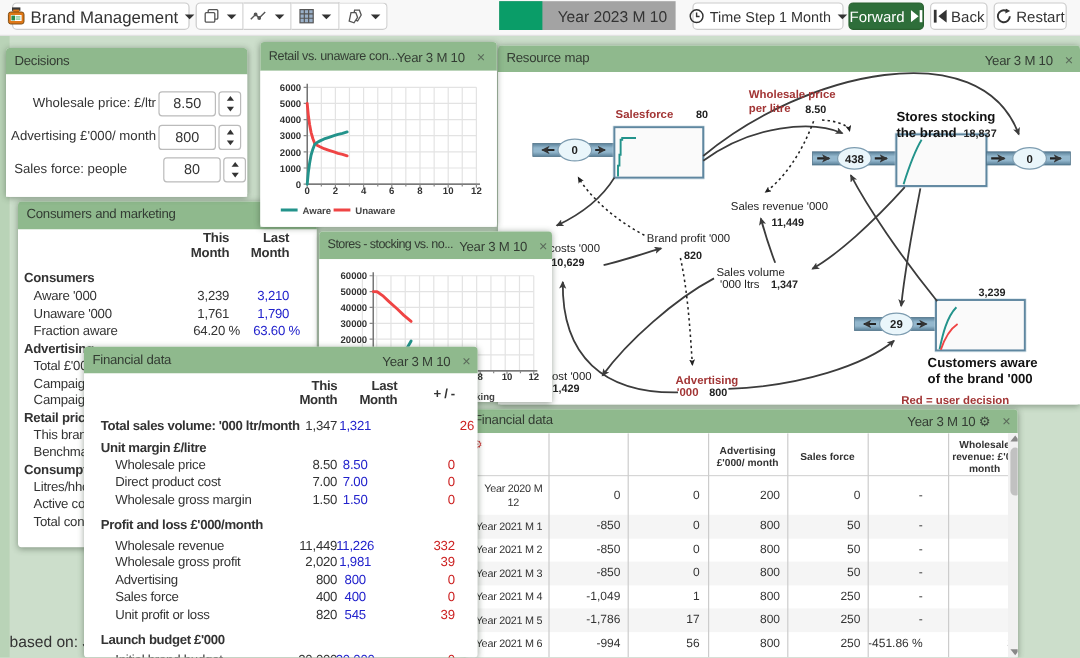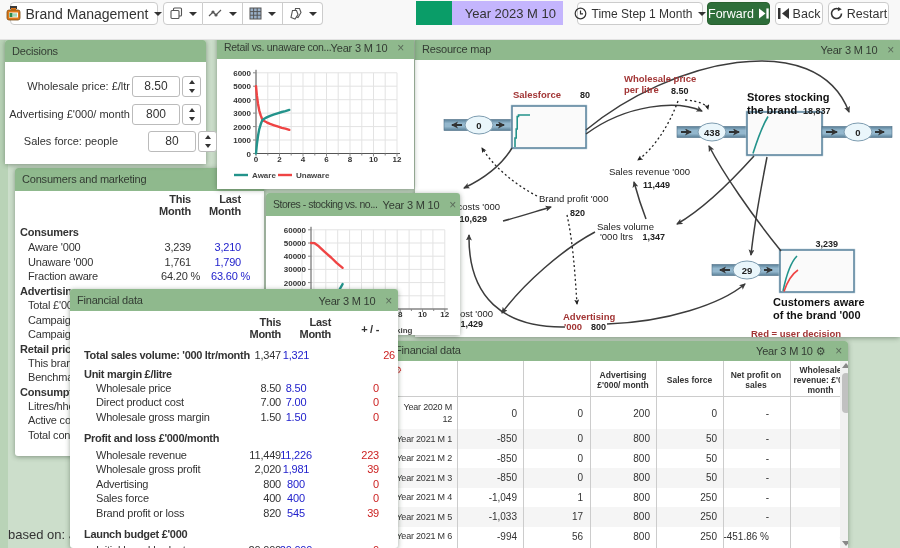--- a/index.html
+++ b/index.html
@@ -1,30 +1,30 @@
 <!DOCTYPE html>
 <html><head>
 <meta charset="utf-8">
 <style>
 * { margin:0; padding:0; box-sizing:border-box; }
 html,body { width:900px; height:548px; overflow:hidden; }
 body { font-family:"Liberation Sans", sans-serif; background:#ccdecb; position:relative; }
 #app { position:absolute; top:0; left:0; width:900px; height:548px; }
 #leftstrip { position:absolute; left:0; top:30px; width:8px; height:518px; background:#b9d3b7; }
 
-#toolbar { position:absolute; left:0; top:0; width:900px; height:40px; background:#f8f8f8; border-bottom:1px solid #e2e2e2; z-index:50; }
+#toolbar { position:absolute; left:0; top:0; width:900px; height:30px; background:#f8f8f8; border-bottom:1px solid #e2e2e2; z-index:50; }
 .tbtn { position:absolute; top:2px; height:23px; background:#fff; border:1px solid #ccc; border-radius:4px; font-size:13px; color:#333; display:flex; align-items:center; justify-content:center; white-space:nowrap; }
 #brandbtn { left:10px; width:148px; top:2px; }
 #brandbtn .txt { font-size:14px; margin-left:5px; }
 .caret { display:inline-block; width:0; height:0; border-left:4px solid transparent; border-right:4px solid transparent; border-top:4px solid #333; margin-left:6px; }
 #btngroup { position:absolute; left:163px; top:2px; height:23px; display:flex; }
 #btngroup .gb { width:40px; height:23px; background:#fff; border:1px solid #ccc; border-left:none; display:flex; align-items:center; justify-content:center; }
 #btngroup .gb:first-child { border-left:1px solid #ccc; border-radius:4px 0 0 4px; }
 #btngroup .gb:last-child { border-radius:0 4px 4px 0; }
-#progress { position:absolute; left:416px; top:1px; width:147px; height:24px; background:#c4b5fd; }
+#progress { position:absolute; left:416px; top:1px; width:147px; height:24px; background:#a3a3a3; }
 #progress .fill { position:absolute; left:0; top:0; width:36px; height:24px; background:#0a9d68; }
 #progress .ptxt { position:absolute; right:7px; top:5px; font-size:13px; color:#333; }
 #timestep { left:577px; width:126px; font-size:12px; }
 #fwd { left:707px; width:63px; background:#2e6e3a; border-color:#29602f; color:#fff; font-size:12.5px; }
 #backb { left:775px; width:48px; font-size:12.5px; }
 #restart { left:828px; width:61px; font-size:12.5px; }
 
 .panel { position:absolute; background:#fff; box-shadow:0 1px 5px rgba(40,60,40,.45); border-radius:3px; }
 .phead { position:absolute; left:0; top:0; width:100%; background:#8fb98d; color:#333c33; font-size:11px; border-radius:3px 3px 0 0; letter-spacing:-0.2px; }
 .phead .ttl { position:absolute; left:7px; top:5px; }
@@ -247,24 +247,23 @@
   <div class="phead">
         <span class="ttl">Financial data</span>
         <span class="rt">Year 3 M 10 <span style="color:#3a463a">⚙</span> <span class="x">×</span></span>
       </div>
   <div id="ftable" style="position:absolute;top:20px;left:0;width:460px;height:187px;background:#fff;overflow:hidden">
 <div style="position:absolute;left:0;top:0;width:460px;height:187px;font-size:10px;color:#333">
 <div style="position:absolute;left:0;top:0;width:452px;height:36px;background:#fff;border-bottom:1px solid #ccc"></div>
 <div style="position:absolute;left:6px;top:4px;color:#cc3333;font-size:9px">⚙</div>
 <div style="position:absolute;left:202px;top:2px;width:66px;height:34px;display:flex;align-items:center;justify-content:center;text-align:center;font-weight:bold;font-size:8.5px;line-height:10px">Advertising £'000/ month</div>
 <div style="position:absolute;left:268px;top:2px;width:67px;height:34px;display:flex;align-items:center;justify-content:center;text-align:center;font-weight:bold;font-size:8.5px;line-height:10px">Sales force</div>
-<div style="position:absolute;left:335px;top:2px;width:66px;height:34px;display:flex;align-items:center;justify-content:center;text-align:center;font-weight:bold;font-size:8.5px;line-height:10px">Net profit on sales</div>
 <div style="position:absolute;left:402px;top:2px;width:61px;height:34px;display:flex;align-items:center;justify-content:center;text-align:center;font-weight:bold;font-size:8.5px;line-height:10px">Wholesale revenue: £'00 month</div>
 <div style="position:absolute;left:0;top:36.0px;width:452px;height:32px;background:#fff"></div>
-<div style="position:absolute;left:0;top:36.0px;width:64px;height:32px;display:flex;align-items:center;justify-content:flex-end;text-align:right;line-height:12px;font-size:9px;letter-spacing:-0.2px">
+<div style="position:absolute;left:0;top:36.0px;width:64px;height:32px;display:flex;align-items:center;justify-content:flex-end;text-align:center;line-height:12px;font-size:9px;letter-spacing:-0.2px">
             <span>Year 2020 M<br>12</span>
           </div>
 <div style="position:absolute;left:69px;top:36.0px;width:60px;height:32px;display:flex;align-items:center;justify-content:flex-end">0</div>
 <div style="position:absolute;left:135px;top:36.0px;width:60px;height:32px;display:flex;align-items:center;justify-content:flex-end">0</div>
 <div style="position:absolute;left:202px;top:36.0px;width:60px;height:32px;display:flex;align-items:center;justify-content:flex-end">200</div>
 <div style="position:absolute;left:268px;top:36.0px;width:61px;height:32px;display:flex;align-items:center;justify-content:flex-end">0</div>
 <div style="position:absolute;left:335px;top:36.0px;width:46px;height:32px;display:flex;align-items:center;justify-content:flex-end">-</div>
 <div style="position:absolute;left:0;top:68.0px;width:452px;height:19.5px;background:#f5f5f5"></div>
 <div style="position:absolute;left:0;top:68.0px;width:64px;height:19.5px;display:flex;align-items:center;justify-content:flex-end;text-align:right;white-space:nowrap;line-height:12px;font-size:9px;letter-spacing:-0.2px">Year 2021 M 1</div>
 <div style="position:absolute;left:69px;top:68.0px;width:60px;height:19.5px;display:flex;align-items:center;justify-content:flex-end">-850</div>
@@ -288,21 +287,21 @@
 <div style="position:absolute;left:335px;top:107.0px;width:46px;height:19.5px;display:flex;align-items:center;justify-content:flex-end">-</div>
 <div style="position:absolute;left:0;top:126.5px;width:452px;height:19.5px;background:#fff"></div>
 <div style="position:absolute;left:0;top:126.5px;width:64px;height:19.5px;display:flex;align-items:center;justify-content:flex-end;text-align:right;white-space:nowrap;line-height:12px;font-size:9px;letter-spacing:-0.2px">Year 2021 M 4</div>
 <div style="position:absolute;left:69px;top:126.5px;width:60px;height:19.5px;display:flex;align-items:center;justify-content:flex-end">-1,049</div>
 <div style="position:absolute;left:135px;top:126.5px;width:60px;height:19.5px;display:flex;align-items:center;justify-content:flex-end">1</div>
 <div style="position:absolute;left:202px;top:126.5px;width:60px;height:19.5px;display:flex;align-items:center;justify-content:flex-end">800</div>
 <div style="position:absolute;left:268px;top:126.5px;width:61px;height:19.5px;display:flex;align-items:center;justify-content:flex-end">250</div>
 <div style="position:absolute;left:335px;top:126.5px;width:46px;height:19.5px;display:flex;align-items:center;justify-content:flex-end">-</div>
 <div style="position:absolute;left:0;top:146.0px;width:452px;height:19.5px;background:#f5f5f5"></div>
 <div style="position:absolute;left:0;top:146.0px;width:64px;height:19.5px;display:flex;align-items:center;justify-content:flex-end;text-align:right;white-space:nowrap;line-height:12px;font-size:9px;letter-spacing:-0.2px">Year 2021 M 5</div>
-<div style="position:absolute;left:69px;top:146.0px;width:60px;height:19.5px;display:flex;align-items:center;justify-content:flex-end">-1,033</div>
+<div style="position:absolute;left:69px;top:146.0px;width:60px;height:19.5px;display:flex;align-items:center;justify-content:flex-end">-1,786</div>
 <div style="position:absolute;left:135px;top:146.0px;width:60px;height:19.5px;display:flex;align-items:center;justify-content:flex-end">17</div>
 <div style="position:absolute;left:202px;top:146.0px;width:60px;height:19.5px;display:flex;align-items:center;justify-content:flex-end">800</div>
 <div style="position:absolute;left:268px;top:146.0px;width:61px;height:19.5px;display:flex;align-items:center;justify-content:flex-end">250</div>
 <div style="position:absolute;left:335px;top:146.0px;width:46px;height:19.5px;display:flex;align-items:center;justify-content:flex-end">-</div>
 <div style="position:absolute;left:0;top:165.5px;width:452px;height:19.5px;background:#fff"></div>
 <div style="position:absolute;left:0;top:165.5px;width:64px;height:19.5px;display:flex;align-items:center;justify-content:flex-end;text-align:right;white-space:nowrap;line-height:12px;font-size:9px;letter-spacing:-0.2px">Year 2021 M 6</div>
 <div style="position:absolute;left:69px;top:165.5px;width:60px;height:19.5px;display:flex;align-items:center;justify-content:flex-end">-994</div>
 <div style="position:absolute;left:135px;top:165.5px;width:60px;height:19.5px;display:flex;align-items:center;justify-content:flex-end">56</div>
 <div style="position:absolute;left:202px;top:165.5px;width:60px;height:19.5px;display:flex;align-items:center;justify-content:flex-end">800</div>
 <div style="position:absolute;left:268px;top:165.5px;width:61px;height:19.5px;display:flex;align-items:center;justify-content:flex-end">250</div>
@@ -530,21 +529,21 @@
           </span>
         </div>
     <div class="drow" style="left:0;top:42px;width:201px">
           <span class="lbl">Advertising £'000/ month</span>
           <span class="inp">800</span>
           <span class="spin">
             <span class="up"></span>
             <span class="dn"></span>
           </span>
         </div>
-    <div class="drow" style="left:16px;top:69px;width:173px">
+    <div class="drow" style="left:4px;top:69px;width:173px">
           <span class="lbl">Sales force: people</span>
           <span class="inp">80</span>
           <span class="spin">
             <span class="up"></span>
             <span class="dn"></span>
           </span>
         </div>
   </div>
 </div>
 
@@ -571,34 +570,34 @@
 <div class="crow fv2" style="left:191px;top:86px">7.00</div>
 <div class="crow fv3" style="left:259px;top:86px">0</div>
 <div class="crow" style="left:26px;top:101px">Wholesale gross margin</div>
 <div class="crow fv1" style="left:141px;top:101px">1.50</div>
 <div class="crow fv2" style="left:191px;top:101px">1.50</div>
 <div class="crow fv3" style="left:259px;top:101px">0</div>
 <div class="crow bold" style="left:14px;top:122px">Profit and loss £'000/month</div>
 <div class="crow" style="left:26px;top:139px">Wholesale revenue</div>
 <div class="crow fv1" style="left:141px;top:139px">11,449</div>
 <div class="crow fv2" style="left:191px;top:139px">11,226</div>
-<div class="crow fv3" style="left:259px;top:139px">223</div>
+<div class="crow fv3" style="left:259px;top:139px">332</div>
 <div class="crow" style="left:26px;top:153px">Wholesale gross profit</div>
 <div class="crow fv1" style="left:141px;top:153px">2,020</div>
 <div class="crow fv2" style="left:191px;top:153px">1,981</div>
 <div class="crow fv3" style="left:259px;top:153px">39</div>
 <div class="crow" style="left:26px;top:168px">Advertising</div>
 <div class="crow fv1" style="left:141px;top:168px">800</div>
 <div class="crow fv2" style="left:191px;top:168px">800</div>
 <div class="crow fv3" style="left:259px;top:168px">0</div>
 <div class="crow" style="left:26px;top:182px">Sales force</div>
 <div class="crow fv1" style="left:141px;top:182px">400</div>
 <div class="crow fv2" style="left:191px;top:182px">400</div>
 <div class="crow fv3" style="left:259px;top:182px">0</div>
-<div class="crow" style="left:26px;top:197px">Brand profit or loss</div>
+<div class="crow" style="left:26px;top:197px">Unit profit or loss</div>
 <div class="crow fv1" style="left:141px;top:197px">820</div>
 <div class="crow fv2" style="left:191px;top:197px">545</div>
 <div class="crow fv3" style="left:259px;top:197px">39</div>
 <div class="crow bold" style="left:14px;top:218px">Launch budget £'000</div>
 <div class="crow" style="left:26px;top:234.5px">Initial brand budget</div>
 <div class="crow fv1" style="left:141px;top:234.5px">20,000</div>
 <div class="crow fv2" style="left:191px;top:234.5px">20,000</div>
 <div class="crow fv3" style="left:259px;top:234.5px">0</div>
 </div>
 </div>

